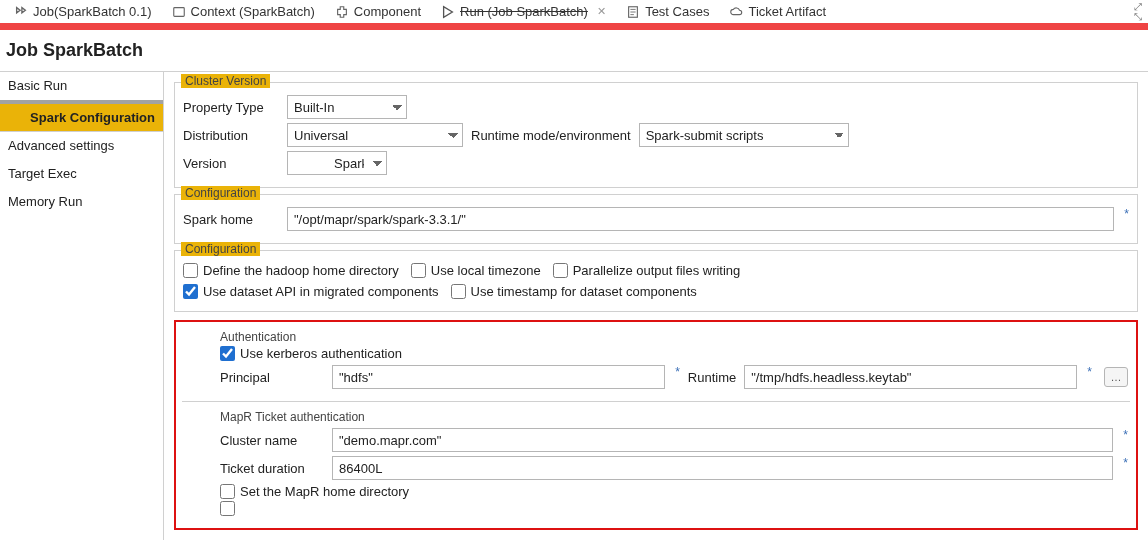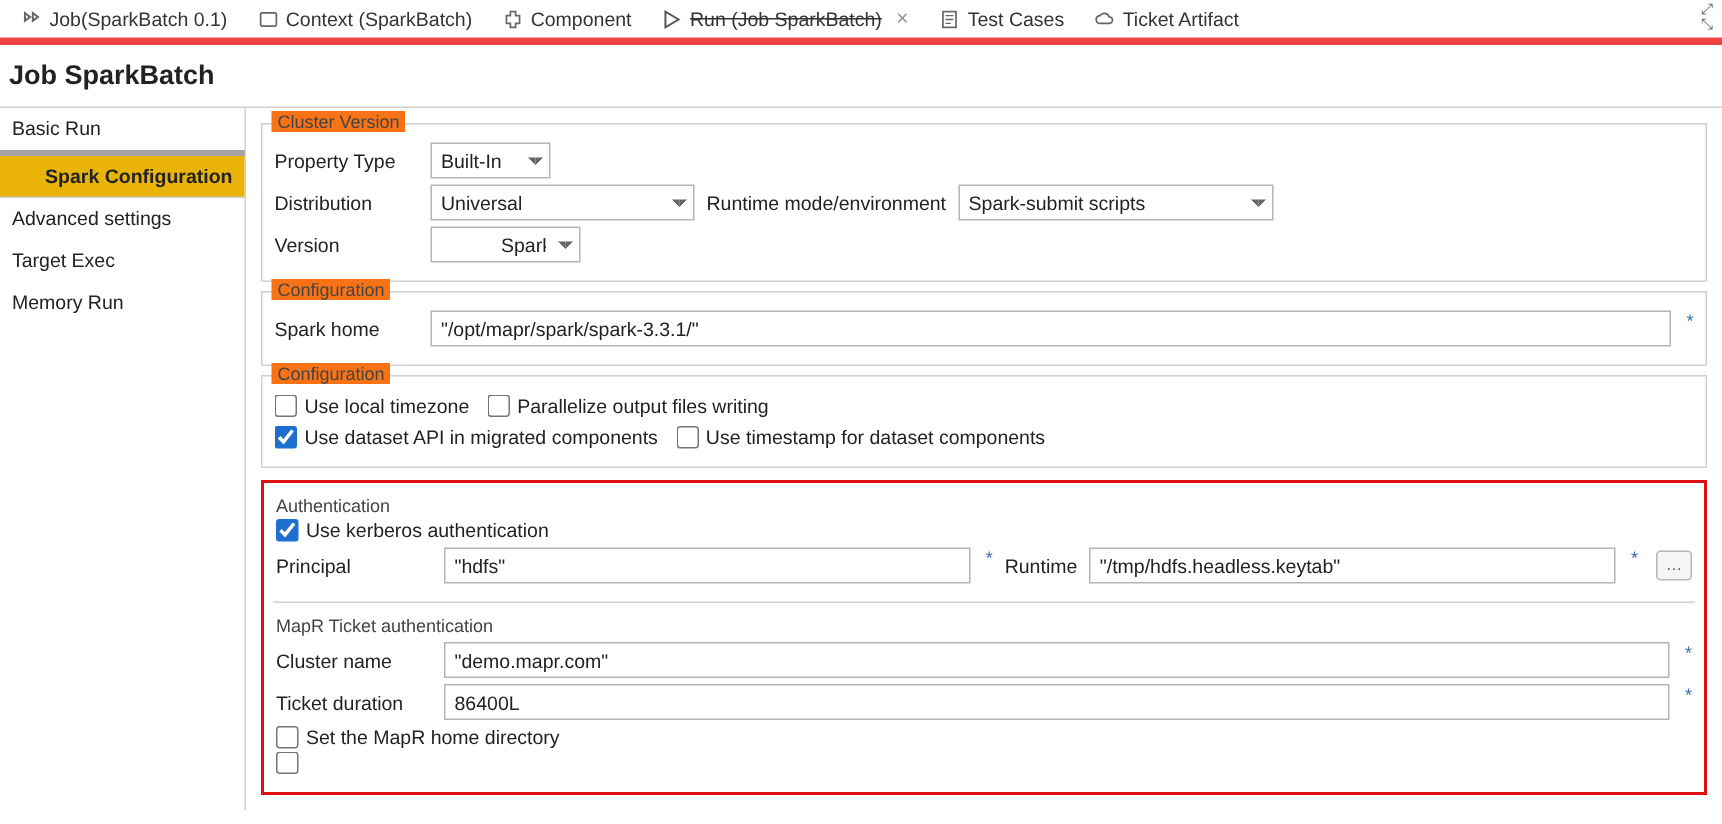--- a/index.html
+++ b/index.html
@@ -1,58 +1,58 @@
 <!DOCTYPE html>
 <html><head>
 <meta charset="utf-8">
 <style>
   * { box-sizing: border-box; margin: 0; padding: 0; }
   body { font-family: "Segoe UI", Tahoma, sans-serif; font-size: 13px; color: #222; background: #fff; width: 1148px; }
   
-  .top-tabs { display: flex; align-items: center; height: 30px; border-bottom: 5px solid #ef4444; padding: 0 4px; position: relative; }
+  .top-tabs { display: flex; align-items: center; height: 30px; border-bottom: 7px solid #ef4444; padding: 0 4px; position: relative; }
   .top-tab { display: inline-flex; align-items: center; padding: 4px 10px; gap: 5px; cursor: pointer; color: #333; }
   .top-tab.active { background: #fff; }
   .top-tab.strike .tab-label { text-decoration: line-through; }
   .top-tab .x { color: #999; margin-left: 4px; font-size: 11px; }
   .tab-icon { width: 14px; height: 14px; display: inline-flex; align-items: center; justify-content: center; color: #666; }
   .minmax { position: absolute; right: 6px; top: 2px; display: flex; flex-direction: column; gap: 0px; font-size: 10px; color: #666; }
   .minmax span { line-height: 10px; cursor: pointer; }
   
   .page-title { font-size: 18px; font-weight: 600; padding: 10px 6px 10px 6px; }
   
   .body-row { display: flex; border-top: 1px solid #d0d0d0; }
   
   .sidebar { width: 164px; flex: 0 0 164px; border-right: 1px solid #d0d0d0; }
   .sidebar-item { padding: 6px 8px; cursor: pointer; border-bottom: 1px solid transparent; }
   .sidebar-item.selected { background: #eab308; font-weight: 600; border-top: 4px solid #a3a3a3; border-bottom: 1px solid #cfcfcf; text-align: right; }
   
   .main { flex: 1; padding: 4px 10px 10px 10px; overflow: hidden; }
   
   .group { border: 1px solid #d0d0d0; margin: 6px 0 0 0; position: relative; padding: 8px 8px 8px 8px; }
-  .group > .legend { position: absolute; top: -9px; left: 6px; background: #f97316; padding: 0 4px; font-size: 12px; color: #444; }
+  .group > .legend { position: absolute; top: -9px; left: 6px; background: #eab308; padding: 0 4px; font-size: 12px; color: #444; }
   
   .row { display: flex; align-items: center; gap: 8px; margin: 4px 0; }
   .lbl { min-width: 96px; }
   .lbl-wide { min-width: 104px; }
   
   select, input[type=text] { font-family: inherit; font-size: 13px; border: 1px solid #b5b5b5; background: #fff; color: #222; }
   select { height: 24px; padding: 2px 22px 2px 6px; appearance: none; background-image: linear-gradient(45deg, transparent 50%, #666 50%), linear-gradient(135deg, #666 50%, transparent 50%); background-position: right 9px center, right 4px center; background-size: 5px 5px, 5px 5px; background-repeat: no-repeat; }
   select.wide { width: 176px; }
   select.xwide { width: 210px; }
   select.ver { width: 100px; padding-left: 46px; }
   input[type=text] { height: 24px; padding: 2px 6px; }
   .grow { flex: 1; }
   .star { color: #3b6fb6; font-size: 12px; margin-left: 2px; align-self: flex-start; }
   
   .check-row { display: flex; align-items: center; gap: 5px; margin: 2px 0; }
   .check-row-group { display: flex; flex-wrap: wrap; gap: 12px; margin: 2px 0; }
   input[type=checkbox] { width: 15px; height: 15px; accent-color: #1f6fd0; cursor: pointer; }
   
   .highlight { border: 2px solid #d11; padding: 4px 6px 8px 6px; margin-top: 8px; }
-  .highlight .group { border: none; padding: 2px 2px 2px 2px; margin-top: 2px; }
+  .highlight .group { border: none; padding: 2px 2px 2px 2px; margin-top: 2px; margin-left: 36px; }
   .highlight .group > .legend { position: static; background: none; padding: 0; margin-bottom: 2px; }
   
   .browse-btn { width: 24px; height: 20px; border: 1px solid #b5b5b5; border-radius: 3px; background: #f5f5f5; display: inline-flex; align-items: center; justify-content: center; cursor: pointer; font-size: 11px; color: #555; margin-left: 4px; }
   
   .sep { height: 1px; background: #d0d0d0; margin: 6px 0; }
 </style>
 </head>
 <body>
 
 <div class="top-tabs">
@@ -123,21 +123,21 @@
     <div class="sidebar-item">Target Exec</div>
     <div class="sidebar-item">Memory Run</div>
   </div>
 
   <div class="main">
 
     <div class="group">
       <span class="legend">Cluster Version</span>
       <div class="row">
         <span class="lbl">Property Type</span>
-        <select class="" style="width:80px">
+        <select class="" style="width:120px">
           <option>Built-In</option>
         </select>
       </div>
       <div class="row">
         <span class="lbl">Distribution</span>
         <select class="wide">
           <option>Universal</option>
         </select>
         <span>Runtime mode/environment</span>
         <select class="xwide">
@@ -157,20 +157,24 @@
       <div class="row">
         <span class="lbl">Spark home</span>
         <input type="text" class="grow" value="&quot;/opt/mapr/spark/spark-3.3.1/&quot;" style="">
         <span class="star">*</span>
       </div>
     </div>
 
     <div class="group">
       <span class="legend">Configuration</span>
       <div class="check-row-group">
+        <label class="check-row">
+          <input type="checkbox" style="">
+          <span>Define the hadoop home directory</span>
+        </label>
         <label class="check-row">
           <input type="checkbox" style="">
           <span>Use local timezone</span>
         </label>
         <label class="check-row">
           <input type="checkbox" style="">
           <span>Parallelize output files writing</span>
         </label>
       </div>
       <div class="check-row-group">

